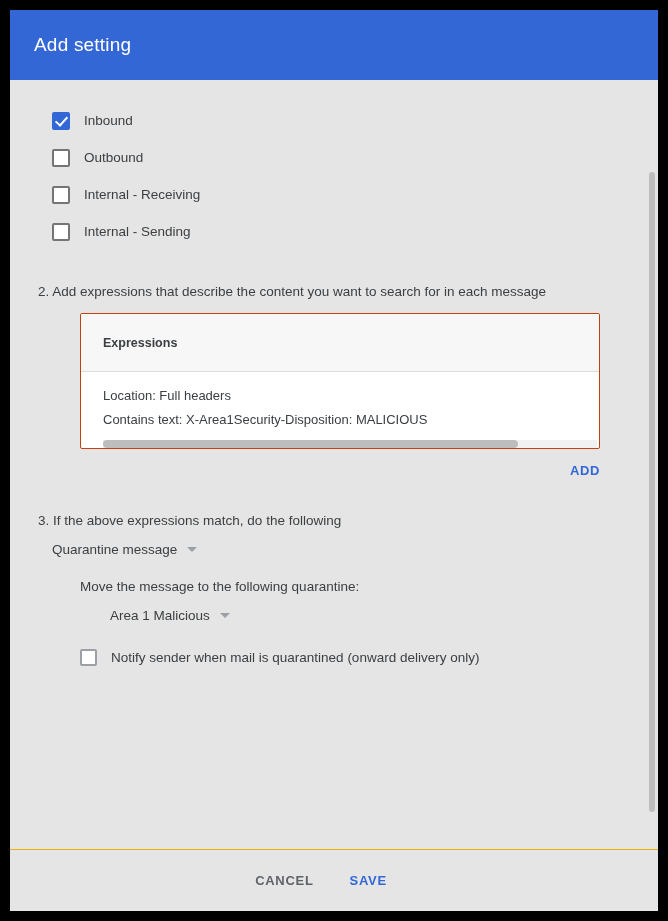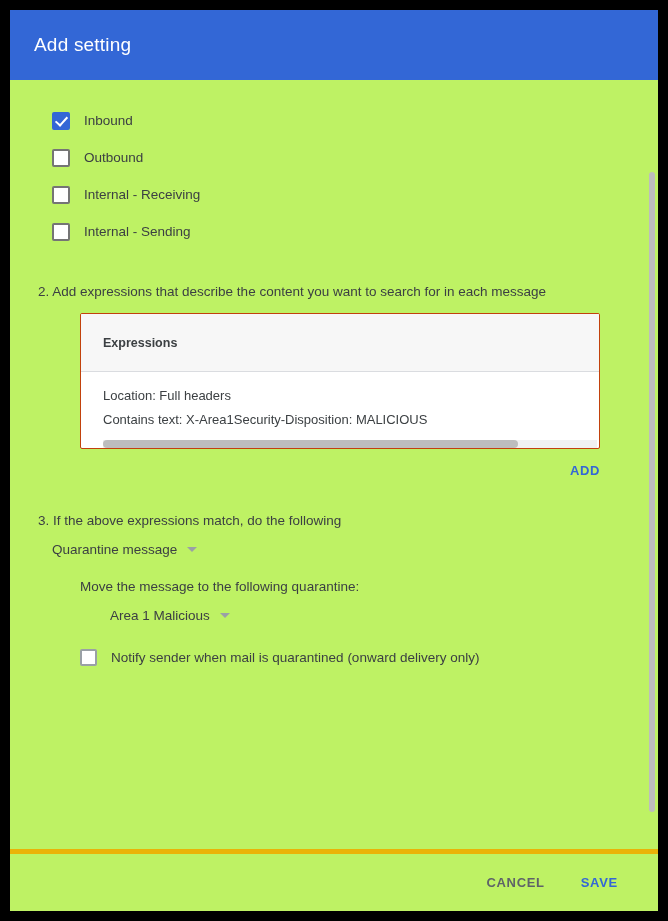--- a/index.html
+++ b/index.html
@@ -19,21 +19,21 @@
     height: 921px;
     background: #000;
     box-sizing: border-box;
   }
   .dialog {
     position: absolute;
     left: 10px;
     top: 10px;
     width: 648px;
     height: 901px;
-    background: #bef264;
+    background: #e5e5e5;
     box-sizing: border-box;
     display: flex;
     flex-direction: column;
     overflow: hidden;
   }
   .dialog-header {
     background: #3367d6;
     height: 70px;
     flex: 0 0 70px;
     display: flex;
@@ -216,24 +216,24 @@
     position: absolute;
     top: 86px;
     height: 640px;
     left: 0;
     width: 6px;
     border-radius: 3px;
     background: #bdbdbd;
   }
   .dialog-footer {
     flex: 0 0 62px;
-    border-top: 5px solid #eab308;
-    display: flex;
-    align-items: center;
-    justify-content: flex-end;
+    border-top: 1px solid #eab308;
+    display: flex;
+    align-items: center;
+    justify-content: center;
     padding-right: 26px;
     box-sizing: border-box;
   }
   .footer-btn {
     font-size: 13px;
     font-weight: bold;
     letter-spacing: 0.7px;
     color: #3367d6;
     background: transparent;
     border: none;

